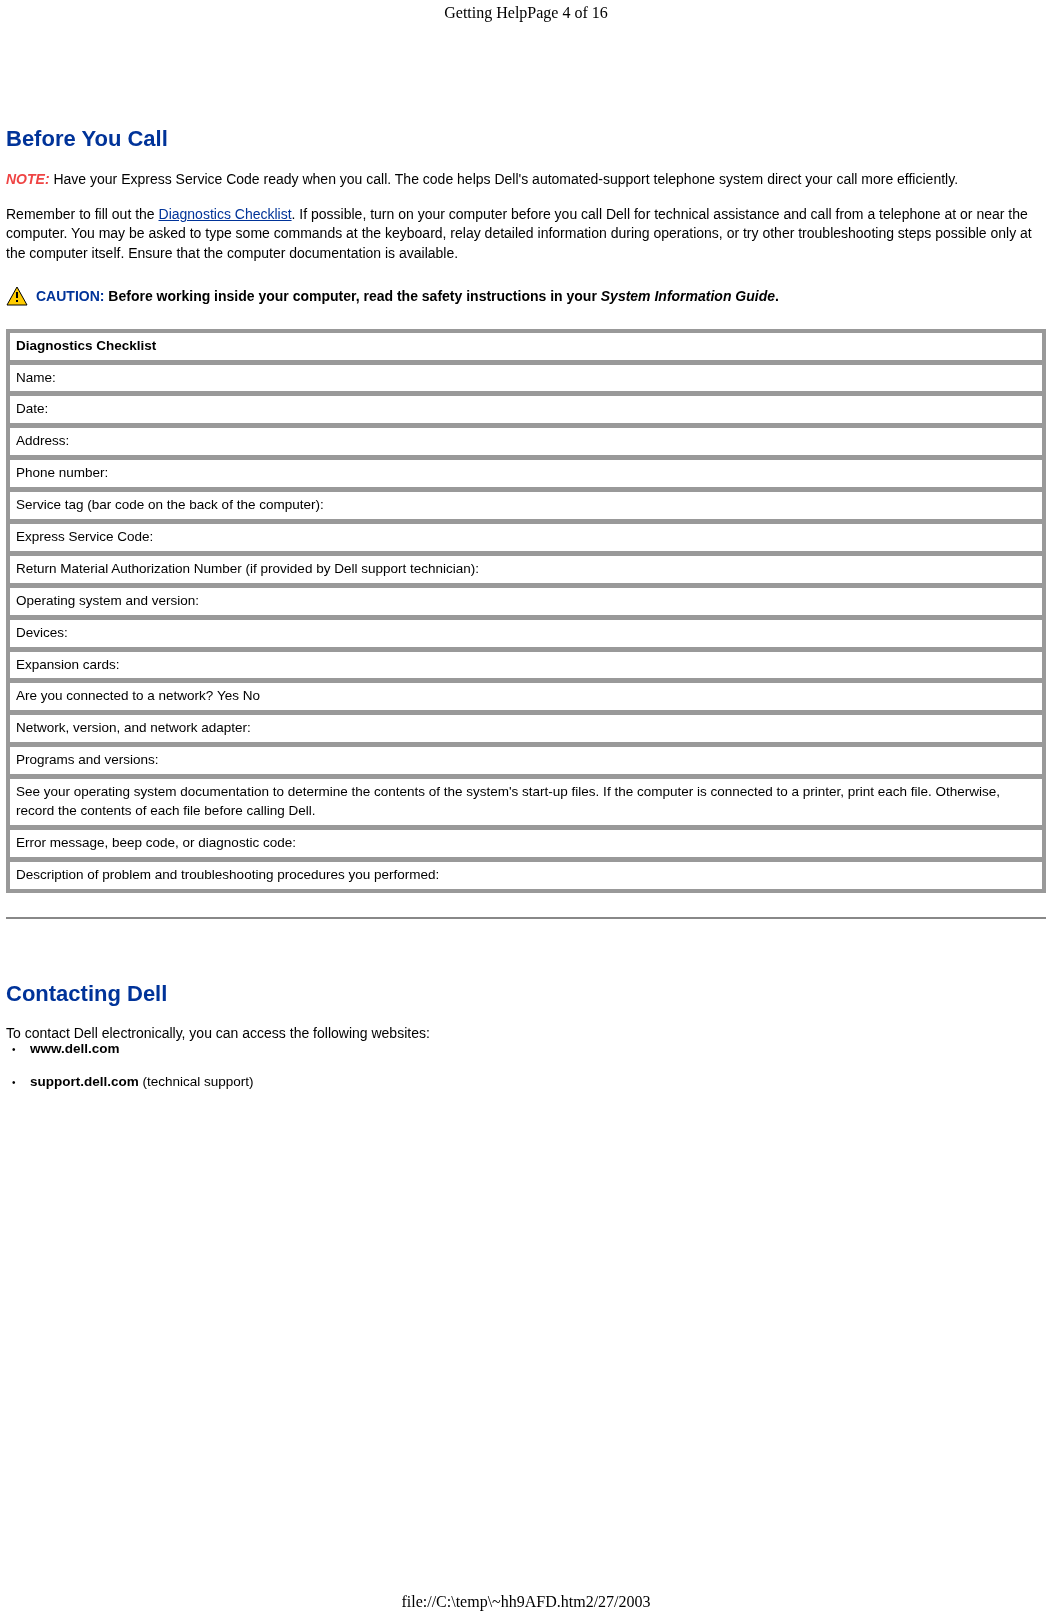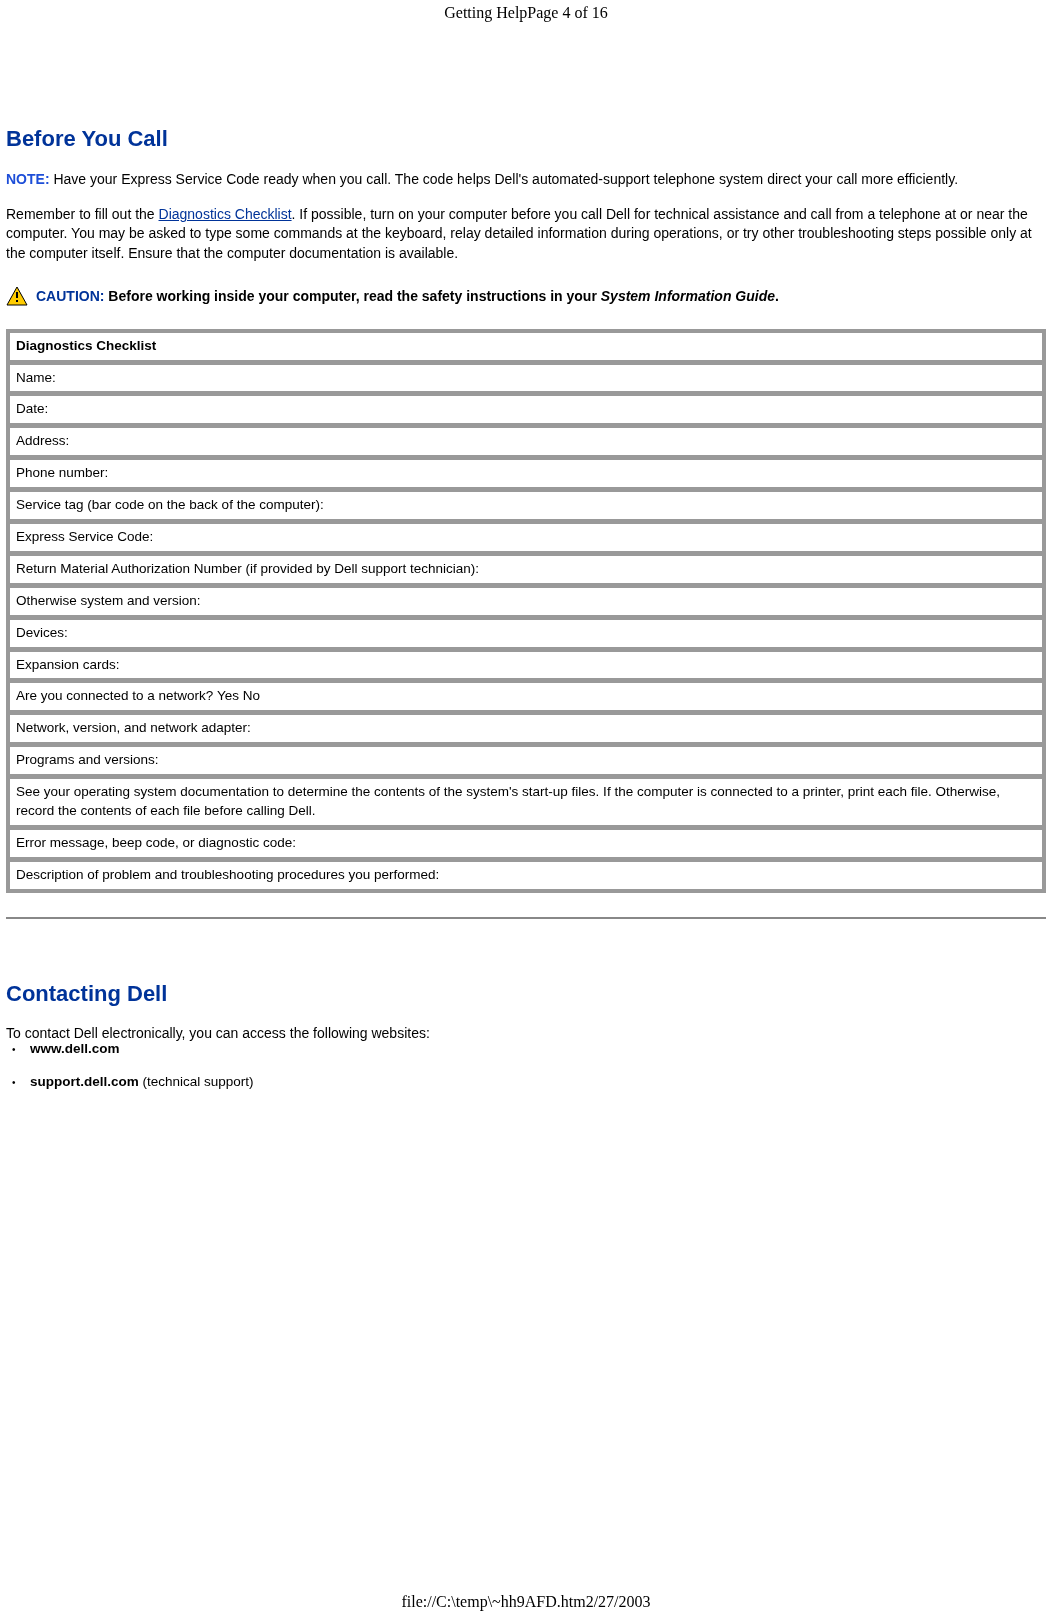--- a/index.html
+++ b/index.html
@@ -35,22 +35,23 @@
     }
     .section-heading.second {
       margin-top: 62px;
     }
     .note-para {
       font-size: 14px;
       margin-bottom: 16px;
       line-height: 1.35;
     }
     .note-label {
-      color: #1d4ed8;
-      font-weight: bold;
+      color: #ef4444;
+      font-weight: bold;
+      font-style: italic;
     }
     .body-para {
       font-size: 14px;
       margin-bottom: 20px;
       line-height: 1.4;
     }
     .link {
       color: #003399;
       text-decoration: underline;
     }
@@ -184,21 +185,21 @@
     <tr>
           <td>Service tag (bar code on the back of the computer):</td>
         </tr>
     <tr>
           <td>Express Service Code:</td>
         </tr>
     <tr>
           <td>Return Material Authorization Number (if provided by Dell support technician):</td>
         </tr>
     <tr>
-          <td>Otherwise system and version:</td>
+          <td>Operating system and version:</td>
         </tr>
     <tr>
           <td>Devices:</td>
         </tr>
     <tr>
           <td>Expansion cards:</td>
         </tr>
     <tr>
           <td>Are you connected to a network? Yes No</td>
         </tr>

